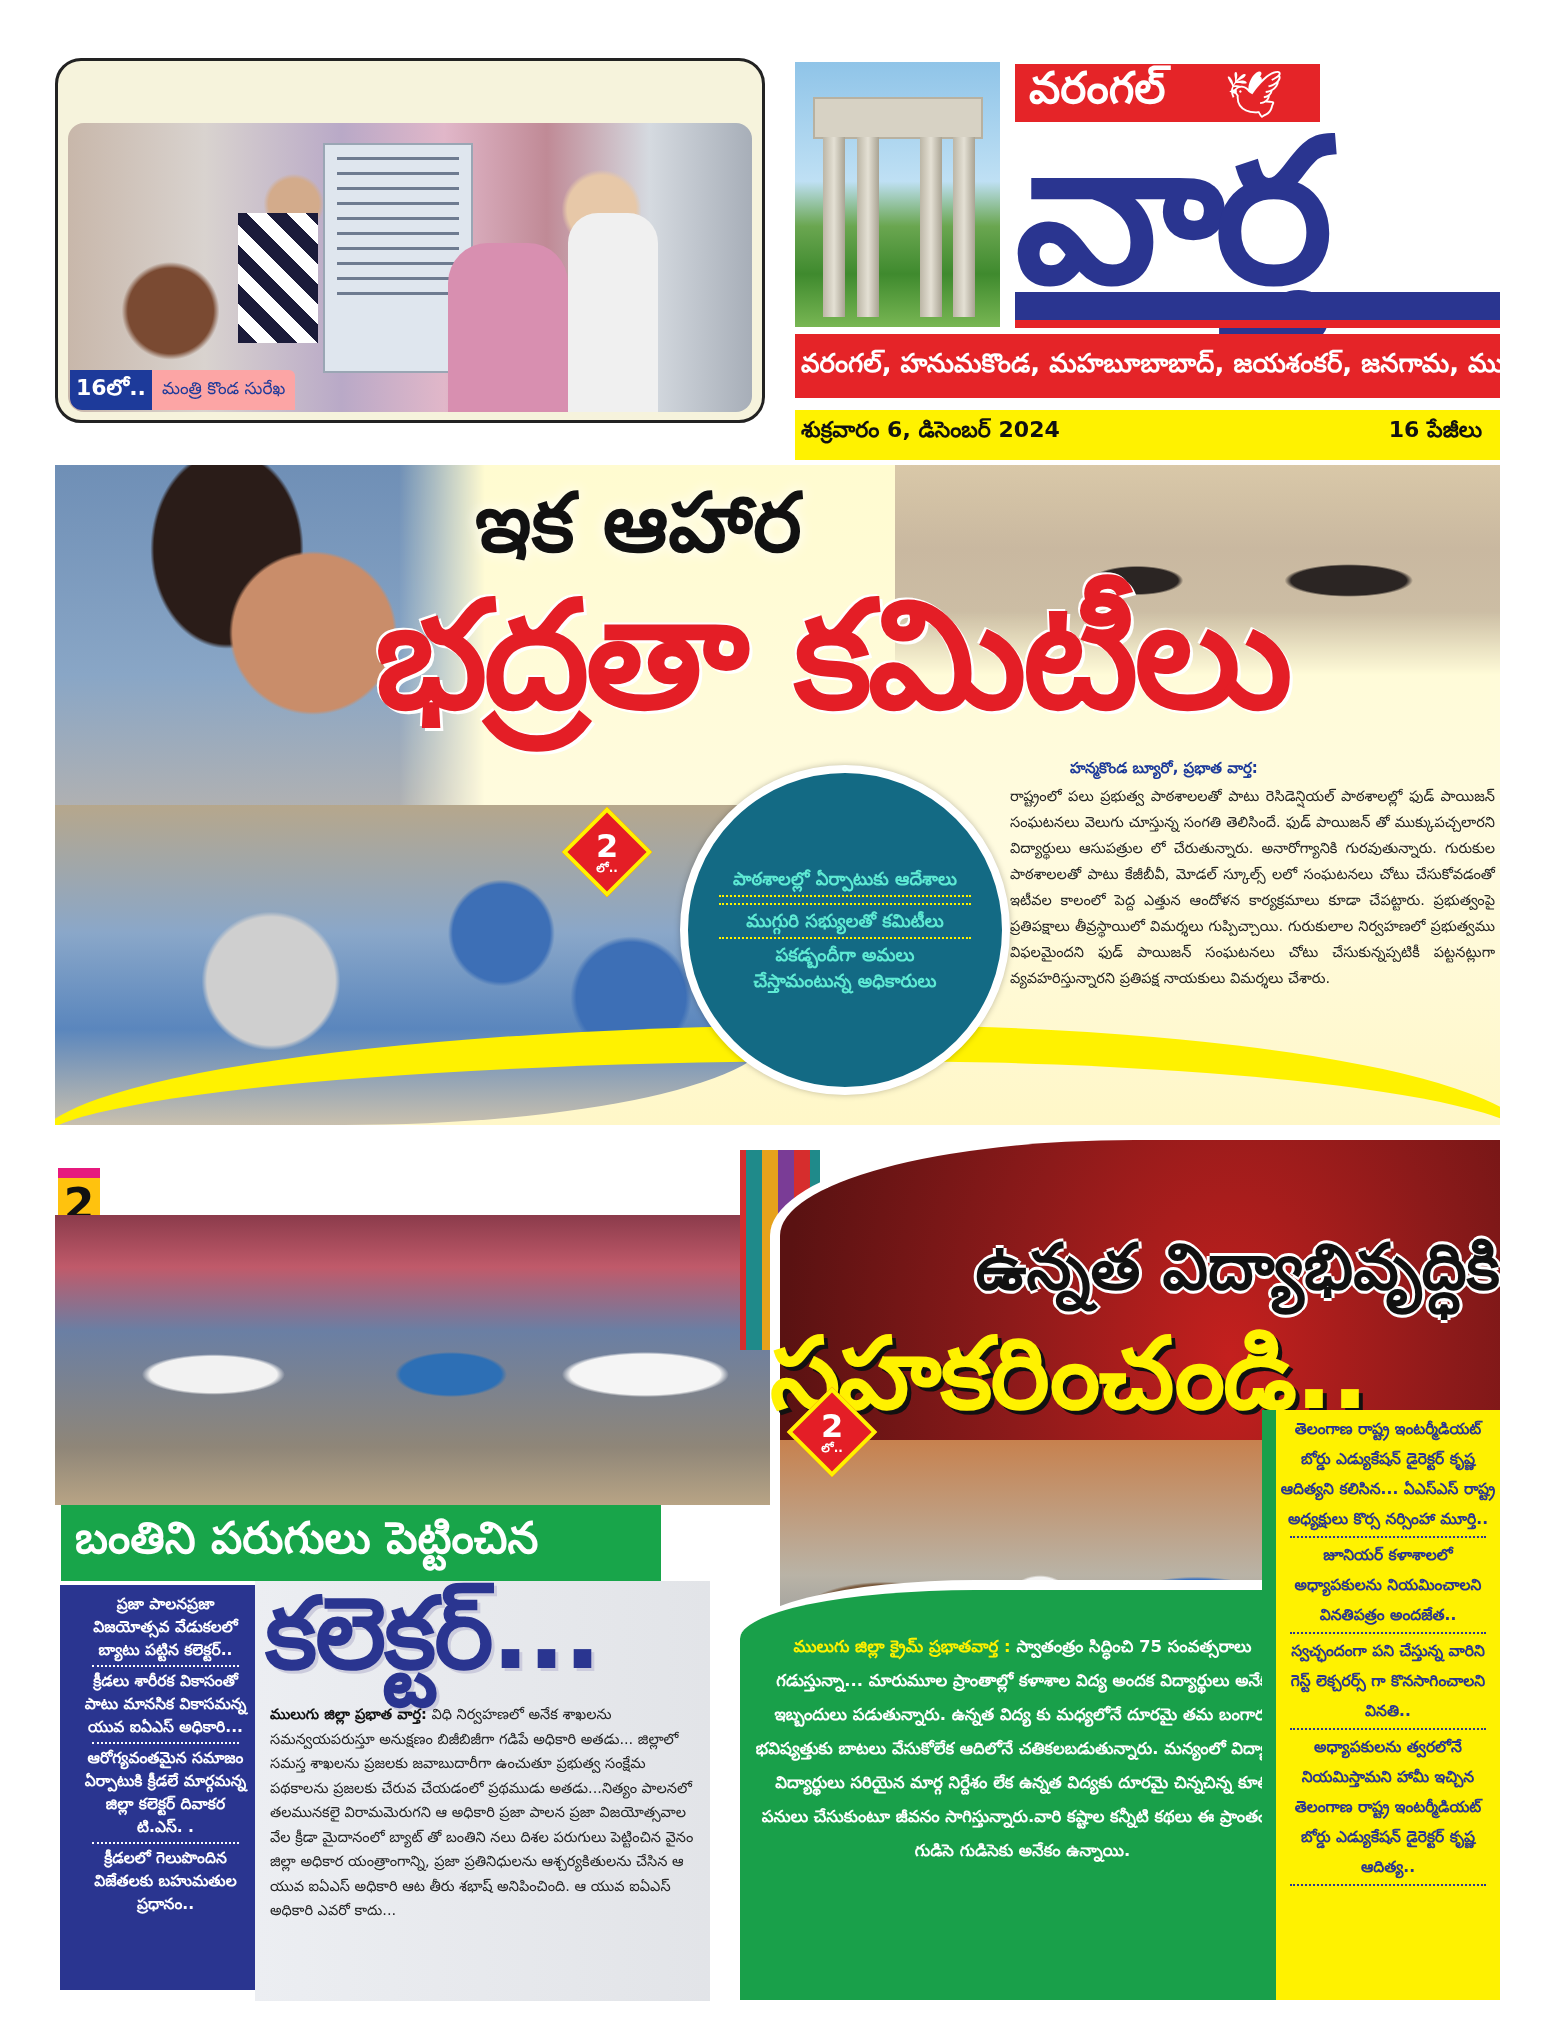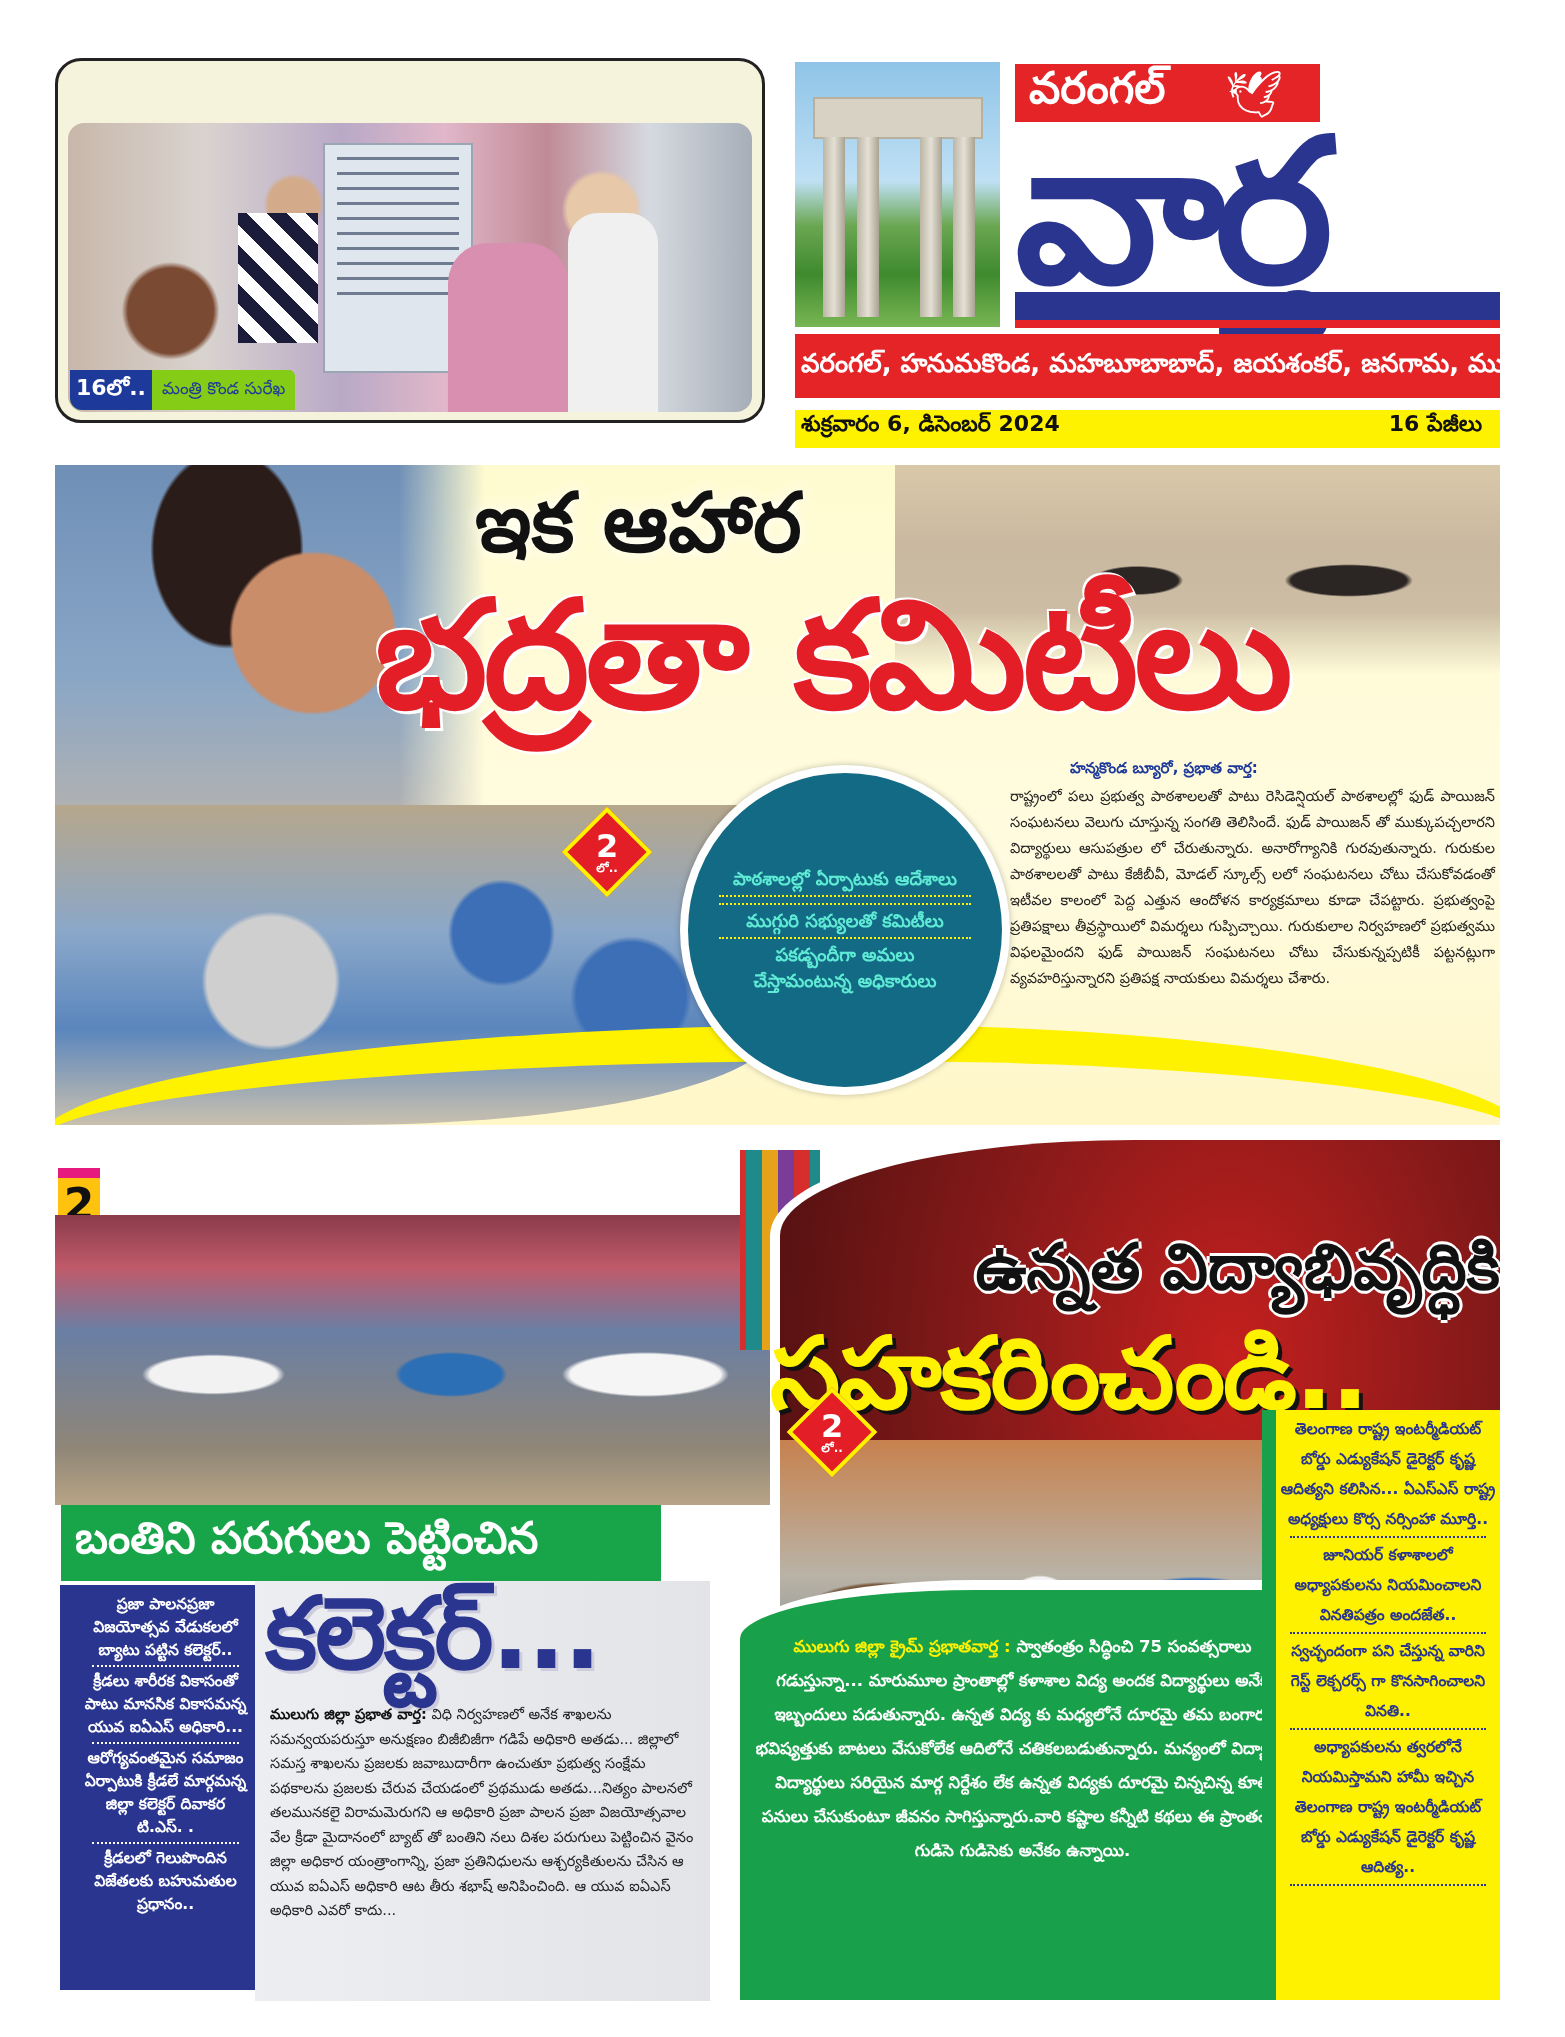--- a/index.html
+++ b/index.html
@@ -27,21 +27,21 @@
   }
   .teaser-photo .plaque {
     position: absolute; left: 255px; top: 20px; width: 150px; height: 230px; background: #dfe6ee;
     border: 2px solid #9aa6b4;
   }
   .teaser-photo .plaque i { display:block; height: 3px; margin: 12px 12px 0; background:#6e7b90; }
   .teaser-photo .saree { position:absolute; left: 380px; top: 120px; width: 120px; height: 200px; background:#d88fb0; border-radius: 40px 40px 0 0; }
   .teaser-photo .man { position:absolute; left: 500px; top: 90px; width: 90px; height: 220px; background:#f0f0f0; border-radius: 30px 30px 0 0; }
   .teaser-photo .scarf { position:absolute; left: 170px; top: 90px; width: 80px; height: 130px; background: repeating-linear-gradient(45deg,#1b1b3a 0 14px,#ffffff 14px 28px); }
   .teaser-caption {
-    position: absolute; left: 12px; bottom: 10px; height: 40px; background: #84cc16; display: flex; align-items: center;
+    position: absolute; left: 12px; bottom: 10px; height: 40px; background: #fca5a5; display: flex; align-items: center;
     border-radius: 0 6px 0 12px;
   }
   .teaser-caption .pg { background: #1d3a9a; color: #fff; font-weight: bold; font-size: 22px; height: 40px; display: flex; align-items: center; padding: 0 6px; border-radius: 0 0 0 12px; }
   .teaser-caption .txt { font-size: 17px; color: #1d3a9a; padding: 0 10px; }
 
   
   .mast { position: absolute; left: 795px; top: 62px; width: 705px; height: 370px; }
   .mast-photo {
     position: absolute; left: 0; top: 0; width: 205px; height: 265px;
     background: linear-gradient(180deg, #8fc4e8 0%, #bfe0f4 45%, #6aa650 62%, #3f8a2e 80%, #78b653 100%);
@@ -58,21 +58,21 @@
     color: #2a3590; font-weight: bold; font-size: 200px; line-height: 200px; letter-spacing: -10px;
   }
   .mast-underline { position:absolute; left: 220px; top: 230px; width: 485px; height: 28px; background: #2a3590; }
   .mast-redline { position:absolute; left: 220px; top: 258px; width: 485px; height: 8px; background: #e52428; }
   .mast-districts {
     position: absolute; left: 0; top: 272px; width: 705px; height: 64px; background: #e52428;
     color: #fff; font-weight: bold; font-size: 26px; display: flex; align-items: center; padding-left: 6px;
     white-space: nowrap; overflow: hidden;
   }
   .mast-dateline {
-    position: absolute; left: 0; top: 348px; width: 705px; height: 38px; background: #fff200;
+    position: absolute; left: 0; top: 348px; width: 705px; height: 50px; background: #fff200;
     display: flex; justify-content: space-between; align-items: center; padding: 0 18px 5px 6px;
     font-weight: bold; font-size: 22px; color: #111;
   }
 
   
   .lead { position: absolute; left: 55px; top: 465px; width: 1445px; height: 660px; overflow: hidden;
     background: linear-gradient(180deg, #fffbd0 0%, #fffbe0 60%, #fff7c8 100%); }
   .lead-photo-left {
     position: absolute; left: 0; top: 0; width: 430px; height: 420px;
     background:

